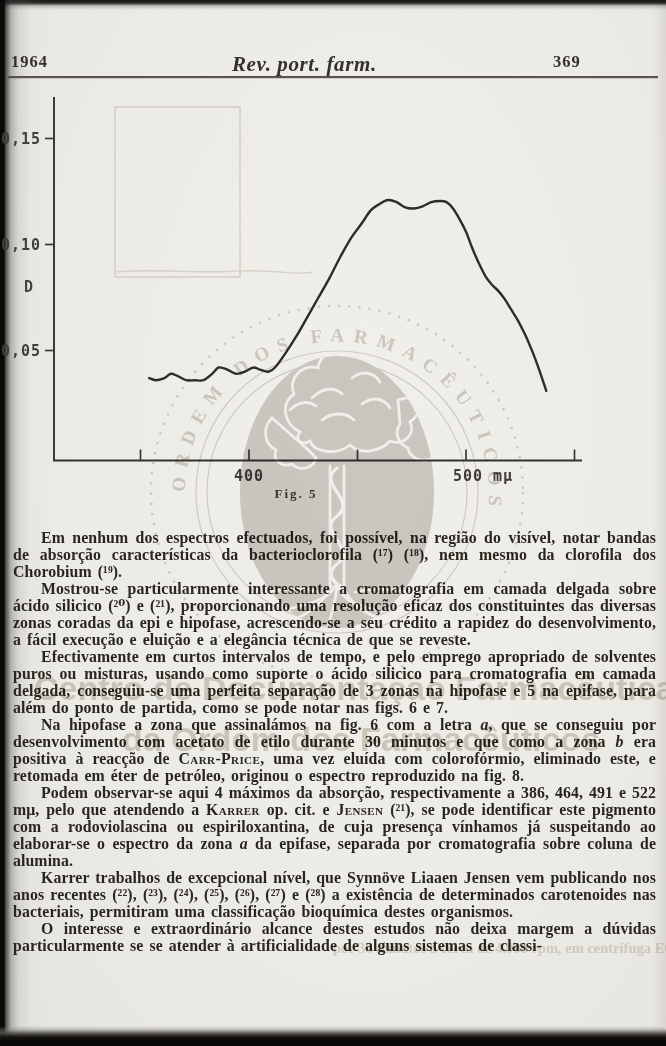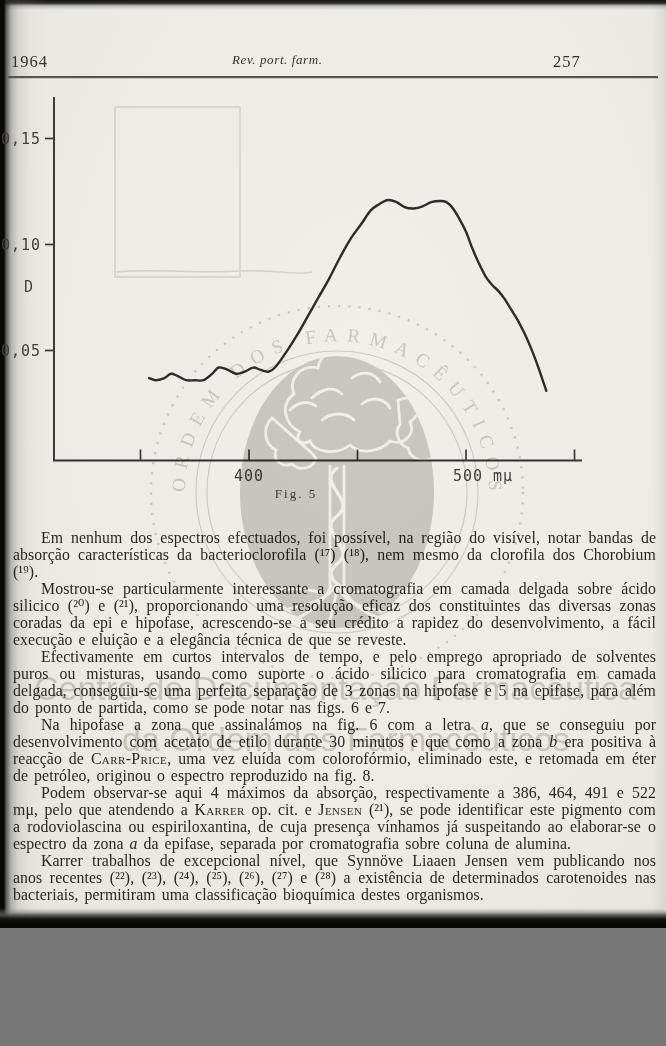--- a/index.html
+++ b/index.html
@@ -1,29 +1,30 @@
 <!DOCTYPE html>
 <html><head>
 <meta charset="utf-8">
 <style>
   html,body{margin:0;padding:0;background:#777;}
   .page{
-    position:relative;width:666px;height:928px;margin:0 auto;overflow:hidden;
+    position:relative;width:666px;height:1046px;margin:0 auto;overflow:hidden;
     background:
       linear-gradient(90deg, rgba(8,8,8,1) 0px, rgba(8,8,8,1) 4px, rgba(40,38,36,.75) 6px, rgba(80,78,74,.35) 11px, rgba(130,128,122,.18) 18px, rgba(190,188,182,.08) 30px, rgba(0,0,0,0) 48px),
       linear-gradient(180deg, rgba(10,10,10,.95) 0px, rgba(10,10,10,.85) 3px, rgba(70,68,64,.25) 6px, rgba(0,0,0,0) 10px),
       linear-gradient(270deg, rgba(120,116,108,.14) 0px, rgba(0,0,0,0) 14px),
       radial-gradient(ellipse at 55% 40%, #f1efea 0%, #edebe6 55%, #e6e4df 100%);
     font-family:"Liberation Serif","DejaVu Serif",serif;
     color:#262320;
+    font-weight:bold;
   }
   .hdr-year,.hdr-num{position:absolute;top:52px;font-size:16.5px;color:#34312c;letter-spacing:1px;}
   .hdr-year{left:11px;}
   .hdr-num{left:553px;}
-  .hdr-title{position:absolute;top:52px;left:232px;font-size:13px;font-style:italic;color:#34312c;letter-spacing:.6px;}
+  .hdr-title{position:absolute;top:52px;left:232px;font-size:21px;font-style:italic;color:#34312c;letter-spacing:.6px;}
   .hdr-rule{position:absolute;top:76px;left:8px;width:650px;height:1.5px;background:#57544d;box-shadow:0 .5px 0 rgba(87,84,77,.4);}
   #chart{position:absolute;left:0;top:0;width:666px;height:520px;}
   .figcap{position:absolute;left:253px;top:486px;width:86px;text-align:center;font-size:13px;letter-spacing:2px;color:#454239;}
   #body-text{
     position:absolute;left:13px;top:529px;width:643px;
     font-size:15.8px;line-height:17px;text-align:justify;
     letter-spacing:.1px;word-spacing:.12em;color:#29261f;
   }
   #body-text p{margin:0;text-indent:28px;}
   #body-text .it{font-style:italic;}
@@ -37,21 +38,21 @@
   .chart-ticklabel{font-family:"DejaVu Sans Mono","Liberation Mono",monospace;font-size:15px;fill:#403e3a;letter-spacing:1px;}
   .chart-axislabel{font-family:"DejaVu Sans Mono","Liberation Mono",monospace;font-size:15px;fill:#45433e;}
 </style>
 </head>
 <body>
 
 <div class="page">
 
   <span class="hdr-year">1964</span>
   <span class="hdr-title">Rev. port. farm.</span>
-  <span class="hdr-num">257</span>
+  <span class="hdr-num">369</span>
   <div class="hdr-rule"></div>
 
   <svg id="chart" viewBox="0 0 666 520" xmlns="http://www.w3.org/2000/svg">
     <line x1="54" y1="97" x2="54" y2="461" stroke="#343230" stroke-width="1.9"></line>
     <line x1="53" y1="460.5" x2="582" y2="460.5" stroke="#343230" stroke-width="2.1"></line>
     <g id="chart-xticks">
         <line x1="140.5" y1="449.5" x2="140.5" y2="460.5" stroke="#3b3936" stroke-width="1.7"></line>
         <line x1="249" y1="449.5" x2="249" y2="460.5" stroke="#3b3936" stroke-width="1.7"></line>
         <line x1="357.5" y1="449.5" x2="357.5" y2="460.5" stroke="#3b3936" stroke-width="1.7"></line>
         <line x1="466" y1="449.5" x2="466" y2="460.5" stroke="#3b3936" stroke-width="1.7"></line>
@@ -75,20 +76,21 @@
 
   <div class="figcap">Fig. 5</div>
 
   <div id="body-text">
       <p><span>Em nenhum dos espectros efectuados, foi possível, na região do visível, notar bandas de absorção características da bacterioclorofila (¹⁷) (¹⁸), nem mesmo da clorofila dos Chorobium (¹⁹).</span></p>
       <p><span>Mostrou-se particularmente interessante a cromatografia em camada delgada sobre ácido silicico (²⁰) e (²¹), proporcionando uma resolução eficaz dos constituintes das diversas zonas coradas da epi e hipofase, acrescendo-se a seu crédito a rapidez do desenvolvimento, a fácil execução e eluição e a elegância técnica de que se reveste.</span></p>
       <p><span>Efectivamente em curtos intervalos de tempo, e pelo emprego apropriado de solventes puros ou misturas, usando como suporte o ácido silicico para cromatografia em camada delgada, conseguiu-se uma perfeita separação de 3 zonas na hipofase e 5 na epifase, para além do ponto de partida, como se pode notar nas figs. 6 e 7.</span></p>
       <p><span>Na hipofase a zona que assinalámos na fig. 6 com a letra </span><span class="it">a</span><span>, que se conseguiu por desenvolvimento com acetato de etilo durante 30 minutos e que como a zona </span><span class="it">b</span><span> era positiva à reacção de </span><span class="sc">Carr-Price</span><span>, uma vez eluída com colorofórmio, eliminado este, e retomada em éter de petróleo, originou o espectro reproduzido na fig. 8.</span></p>
       <p><span>Podem observar-se aqui 4 máximos da absorção, respectivamente a 386, 464, 491 e 522 mμ, pelo que atendendo a </span><span class="sc">Karrer</span><span> op. cit. e </span><span class="sc">Jensen</span><span> (²¹), se pode identificar este pigmento com a rodoviolascina ou espiriloxantina, de cuja presença vínhamos já suspeitando ao elaborar-se o espectro da zona </span><span class="it">a</span><span> da epifase, separada por cromatografia sobre coluna de alumina.</span></p>
       <p><span>Karrer trabalhos de excepcional nível, que Synnöve Liaaen Jensen vem publicando nos anos recentes (²²), (²³), (²⁴), (²⁵), (²⁶), (²⁷) e (²⁸) a existência de determinados carotenoides nas bacteriais, permitiram uma classificação bioquímica destes organismos.</span></p>
+      <p><span>O interesse e extraordinário alcance destes estudos não deixa margem a dúvidas particularmente se se atender à artificialidade de alguns sistemas de classi-</span></p>
     </div>
 
   <svg class="wm" viewBox="0 0 666 1046" xmlns="http://www.w3.org/2000/svg">
     <defs>
       <filter id="soft">
           <feGaussianBlur stdDeviation="0.55"></feGaussianBlur>
         </filter>
       <clipPath id="sealclip">
           <ellipse cx="337" cy="492" rx="97" ry="136"></ellipse>
         </clipPath>

